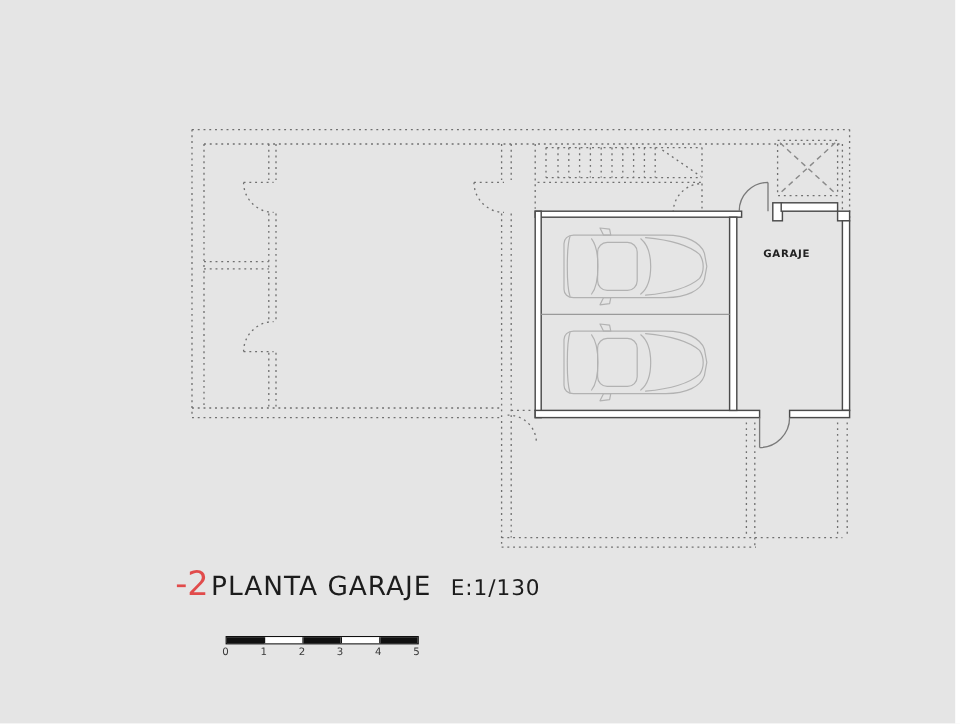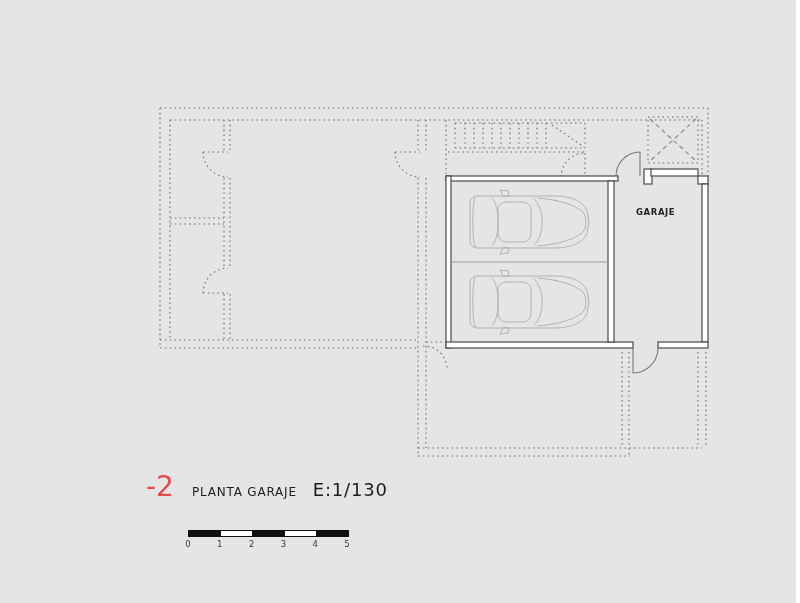--- a/index.html
+++ b/index.html
@@ -23,21 +23,21 @@
   .room-label{
     position:absolute;left:636px;top:207px;
     font-size:8.5px;font-weight:bold;letter-spacing:.6px;color:#222222;
     white-space:nowrap;
   }
   .caption{
     position:absolute;left:146px;top:472px;
     display:flex;align-items:baseline;white-space:pre;
   }
   .floor-number{font-size:28px;line-height:30px;}
-  .caption-title{font-size:12px;letter-spacing:.8px;margin-left:18px;}
+  .caption-title{font-size:22px;letter-spacing:.8px;margin-left:2px;}
   .caption-scale{font-size:18px;letter-spacing:.8px;margin-left:16px;}
 
   .scalebar{
     position:absolute;left:188px;top:530px;
     width:159px;height:5px;
     border:1px solid #101010;
     display:flex;
   }
   .scalebar .seg{flex:1;height:100%;}
   .scalebar .seg:nth-child(odd){background:#101010;}

